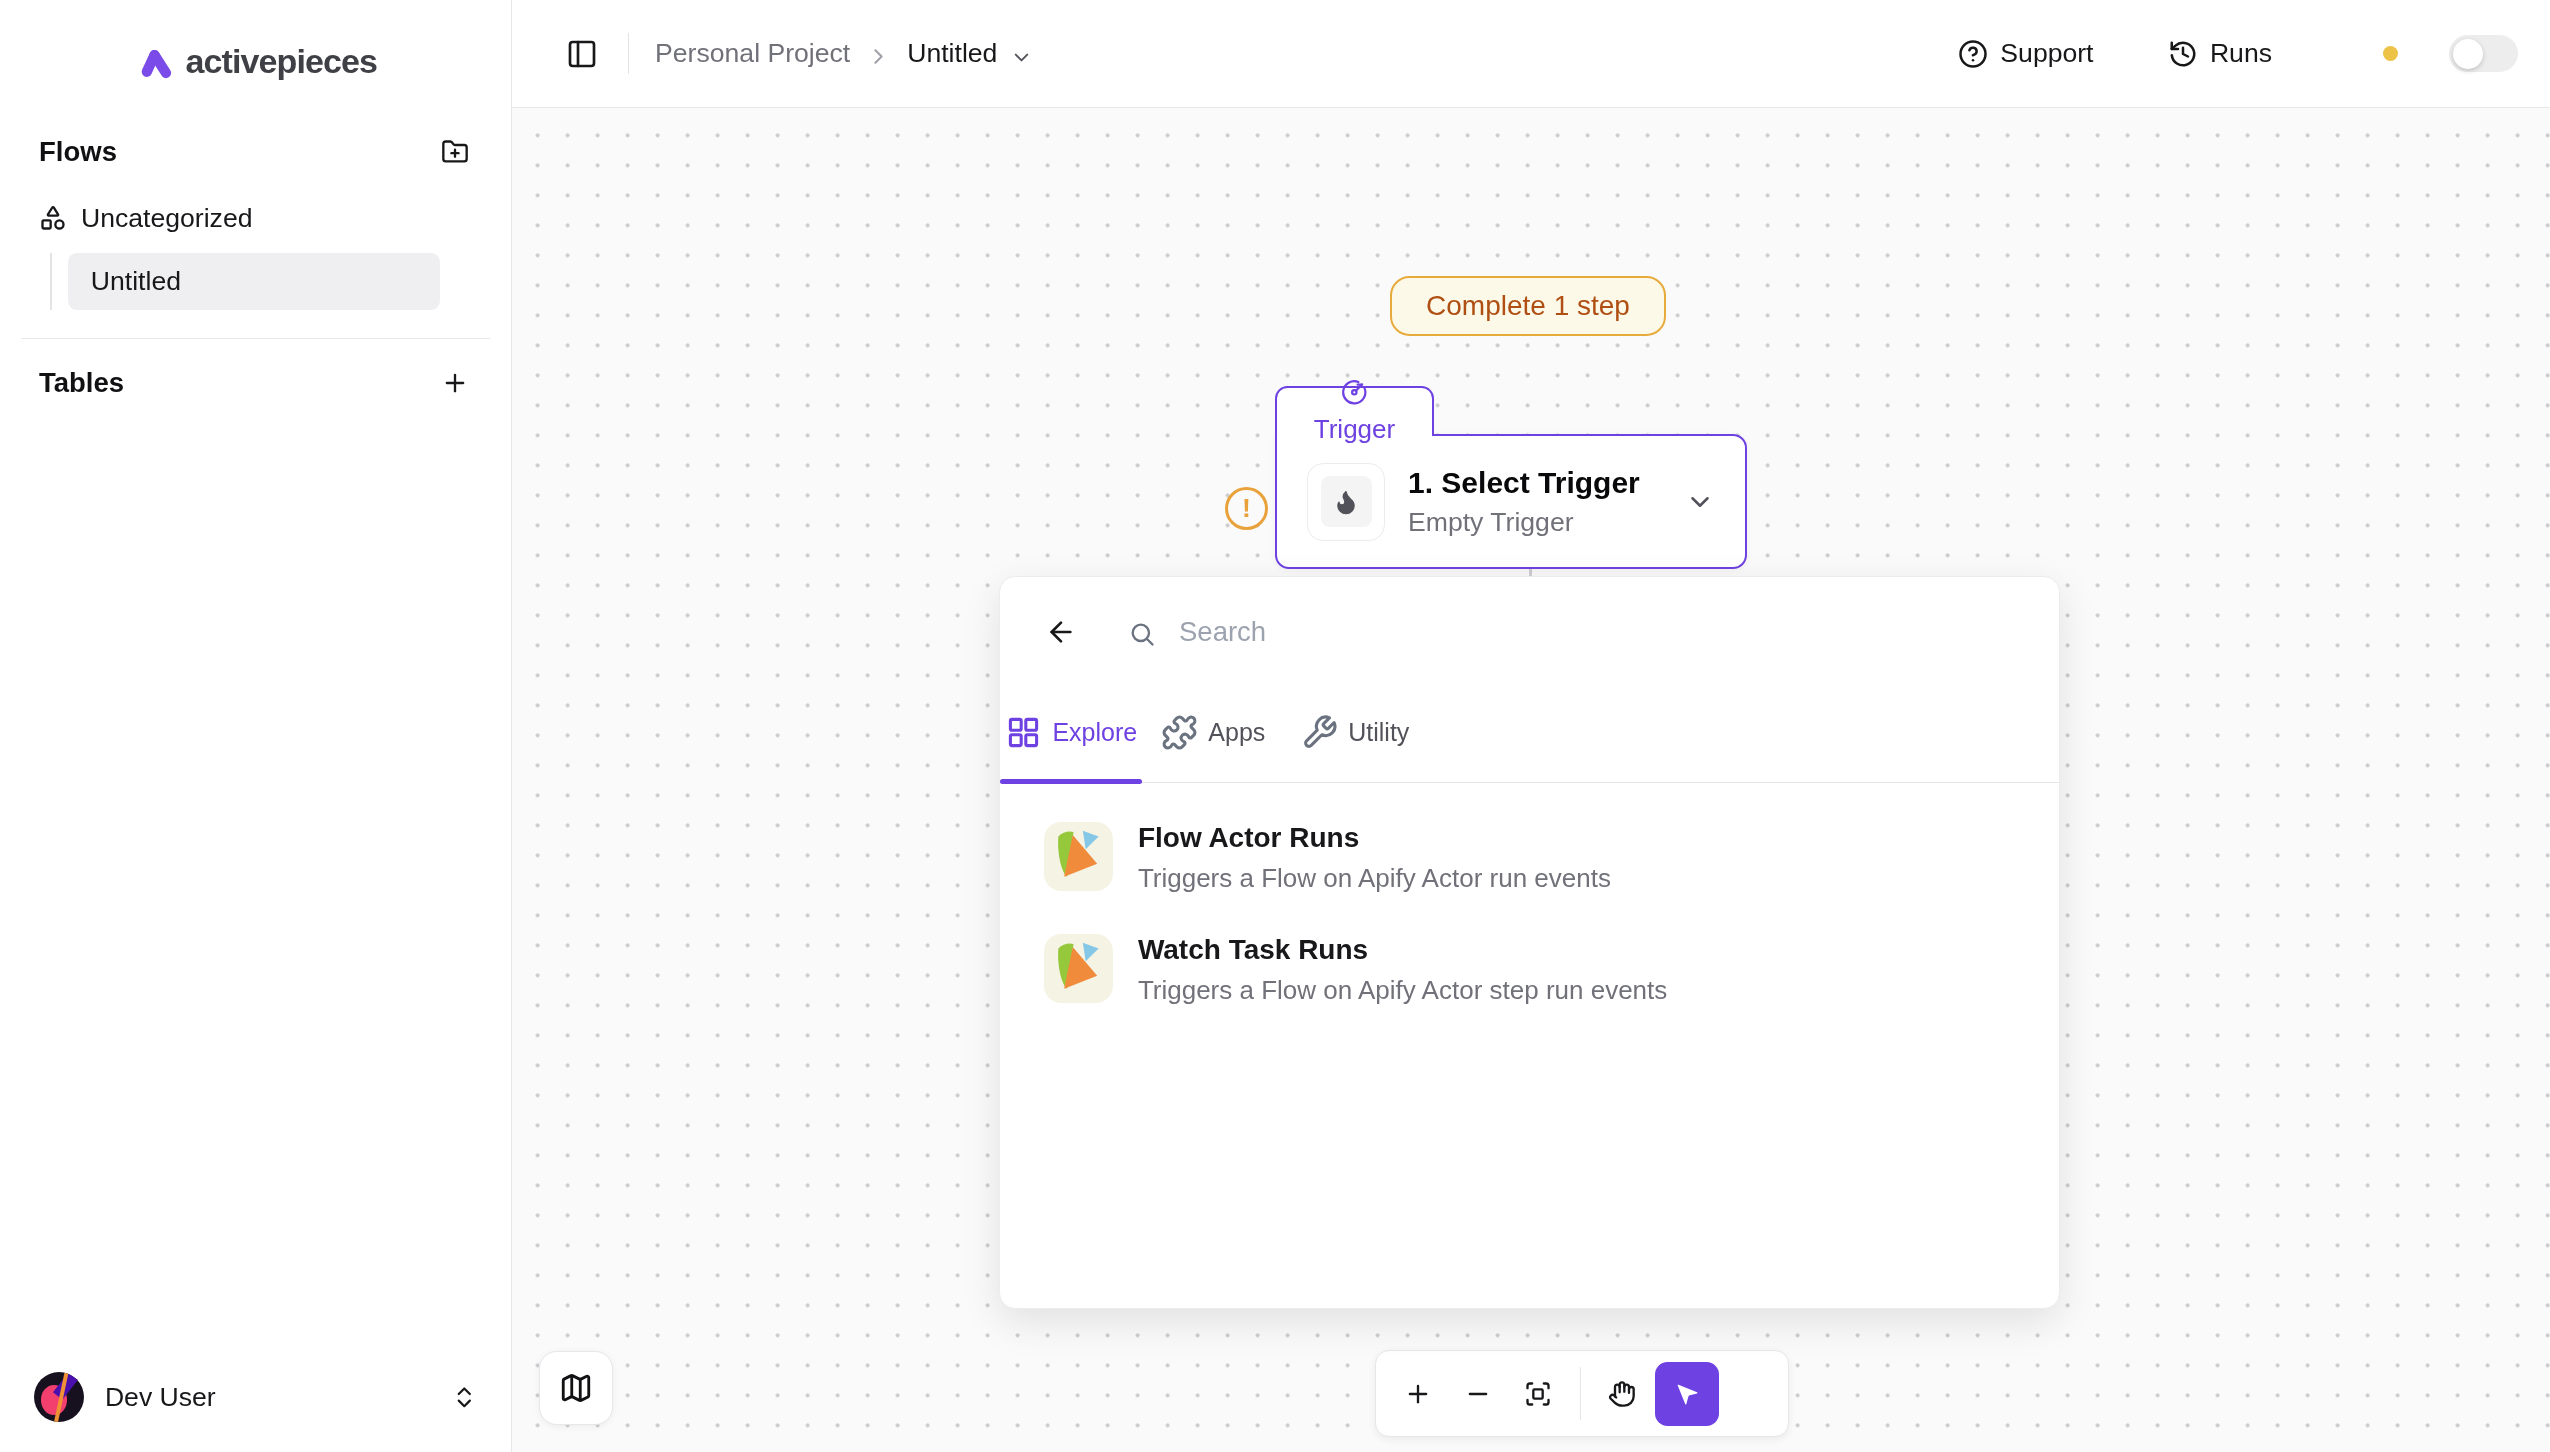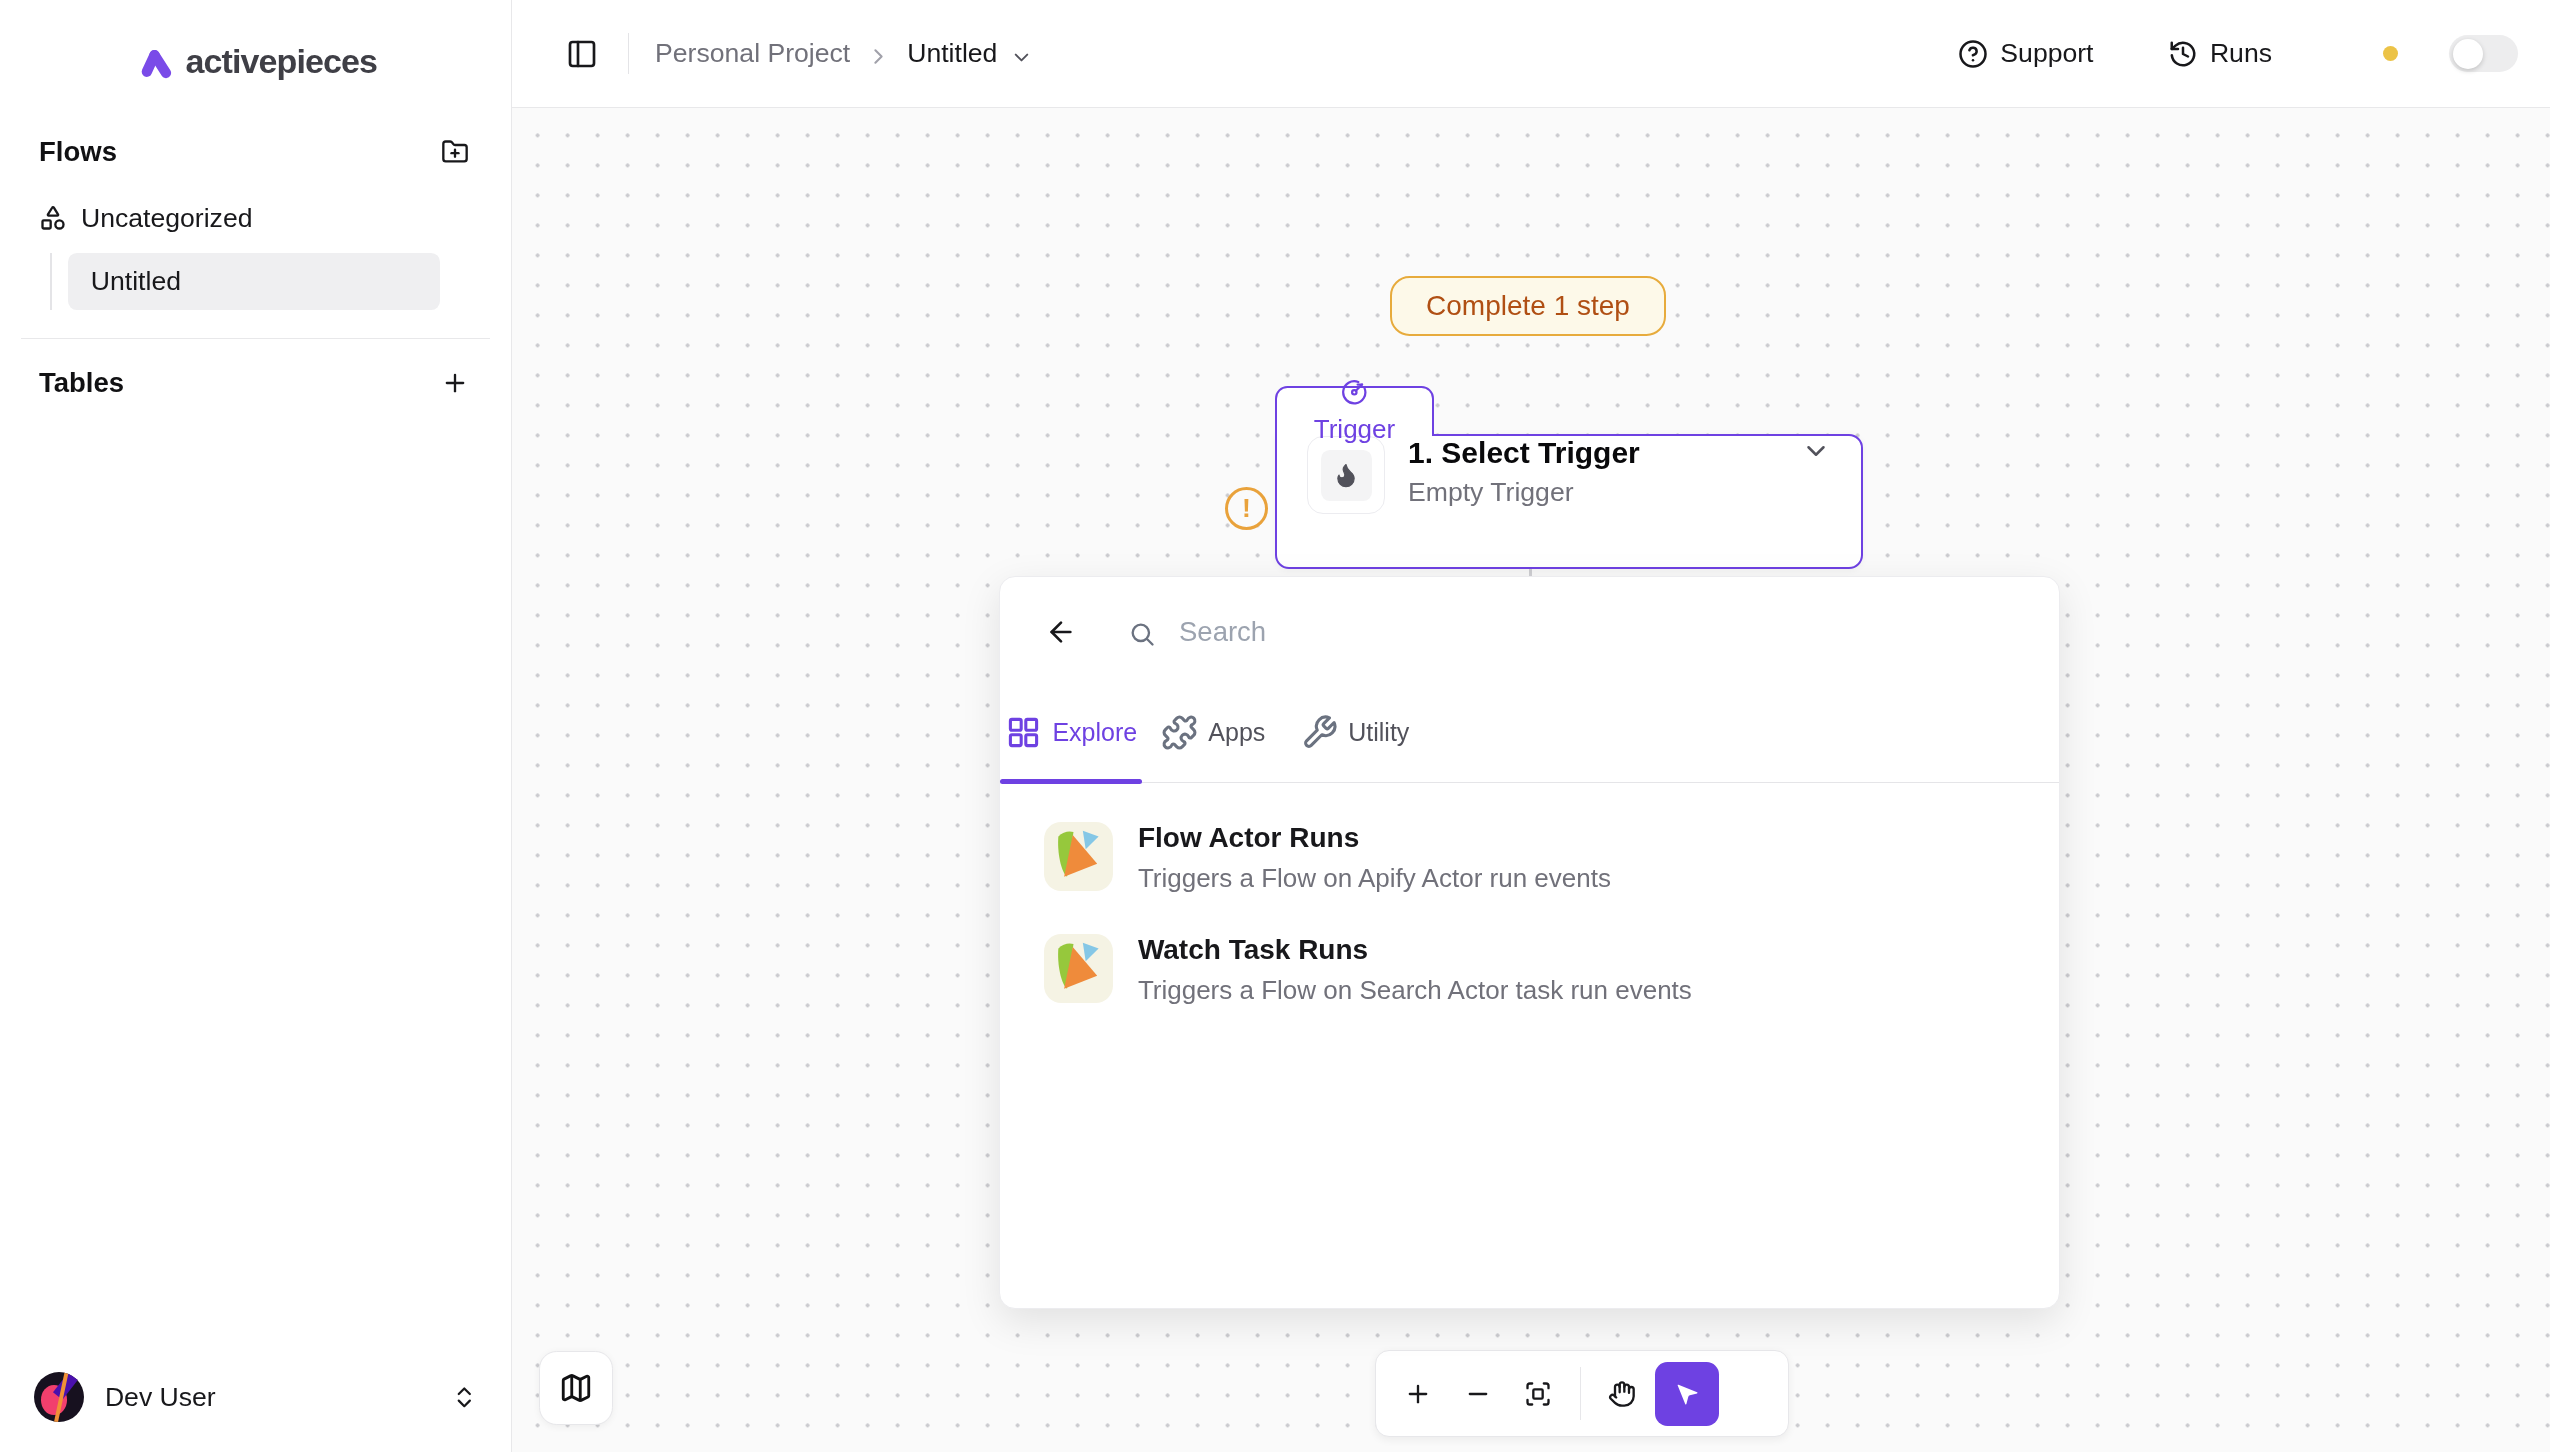--- a/index.html
+++ b/index.html
@@ -87,23 +87,23 @@
     font-size: 28px; font-weight: 500; color: #b04f13; cursor: pointer;
   }
   .trigger-tab {
     position: absolute; left: 763px; top: 278px; width: 159px; height: 50px;
     background: #ffffff; border: 2.2px solid #6e41e2; border-bottom: none;
     border-radius: 12.4px 12.4px 0 0; z-index: 2;
     display: flex; align-items: center; justify-content: center; gap: 8.9px;
     color: #6e41e2; font-size: 26px; font-weight: 500; flex-direction: column;
   }
   .trigger-card {
-    position: absolute; left: 763px; top: 326px; width: 588px; height: 135px;
+    position: absolute; left: 763px; top: 326px; width: 472px; height: 135px;
     background: #ffffff; border: 2.2px solid #6e41e2; border-radius: 0 14px 14px 14px;
-    display: flex; align-items: flex-start; padding: 0 30px; z-index: 1; cursor: pointer;
+    display: flex; align-items: center; padding: 0 30px; z-index: 1; cursor: pointer;
     box-shadow: 0 1.8px 7px rgba(0,0,0,0.04);
   }
   .step-icon-outer {
     width: 78px; height: 78px; border: 0.9px solid #ececf0; border-radius: 16px;
     display: flex; align-items: center; justify-content: center; flex: none; background: #fff;
   }
   .step-icon-inner {
     width: 51px; height: 51px; background: #f4f4f5; border-radius: 8.9px;
     display: flex; align-items: center; justify-content: center; color: #52525b;
   }
@@ -420,21 +420,21 @@
         <span class="piece-icon">
           <svg width="69" height="69" viewBox="0 0 48 48">
             <rect x="0" y="0" width="48" height="48" rx="12" fill="#f5f3e4"></rect>
             <path d="M10 10 C13 6.5 18 6 20.5 7 L16 38 C12 35 9 21 10 10 Z" fill="#96c83c"></path>
             <polygon points="27,6 38,10 29,19" fill="#85c7e6"></polygon>
             <polygon points="20,9 37,29 14,38" fill="#ef8b3b"></polygon>
           </svg>
         </span>
         <div>
           <div class="piece-title">Watch Task Runs</div>
-          <div class="piece-desc">Triggers a Flow on Search Actor task run events</div>
+          <div class="piece-desc">Triggers a Flow on Apify Actor step run events</div>
         </div>
       </div>
     </div>
   </section>
 
   <button class="map-btn">
     <span>
       <svg width="34" height="34" viewBox="0 0 24 24" fill="none" stroke="currentColor" stroke-width="2" stroke-linecap="round" stroke-linejoin="round">
         <path d="M14.106 5.553a2 2 0 0 0 1.788 0l3.659-1.83A1 1 0 0 1 21 4.619v12.764a1 1 0 0 1-.553.894l-4.553 2.277a2 2 0 0 1-1.788 0l-4.212-2.106a2 2 0 0 0-1.788 0l-3.659 1.83A1 1 0 0 1 3 19.381V6.618a1 1 0 0 1 .553-.894l4.553-2.277a2 2 0 0 1 1.788 0z"></path>
         <path d="M15 5.764v15"></path>

